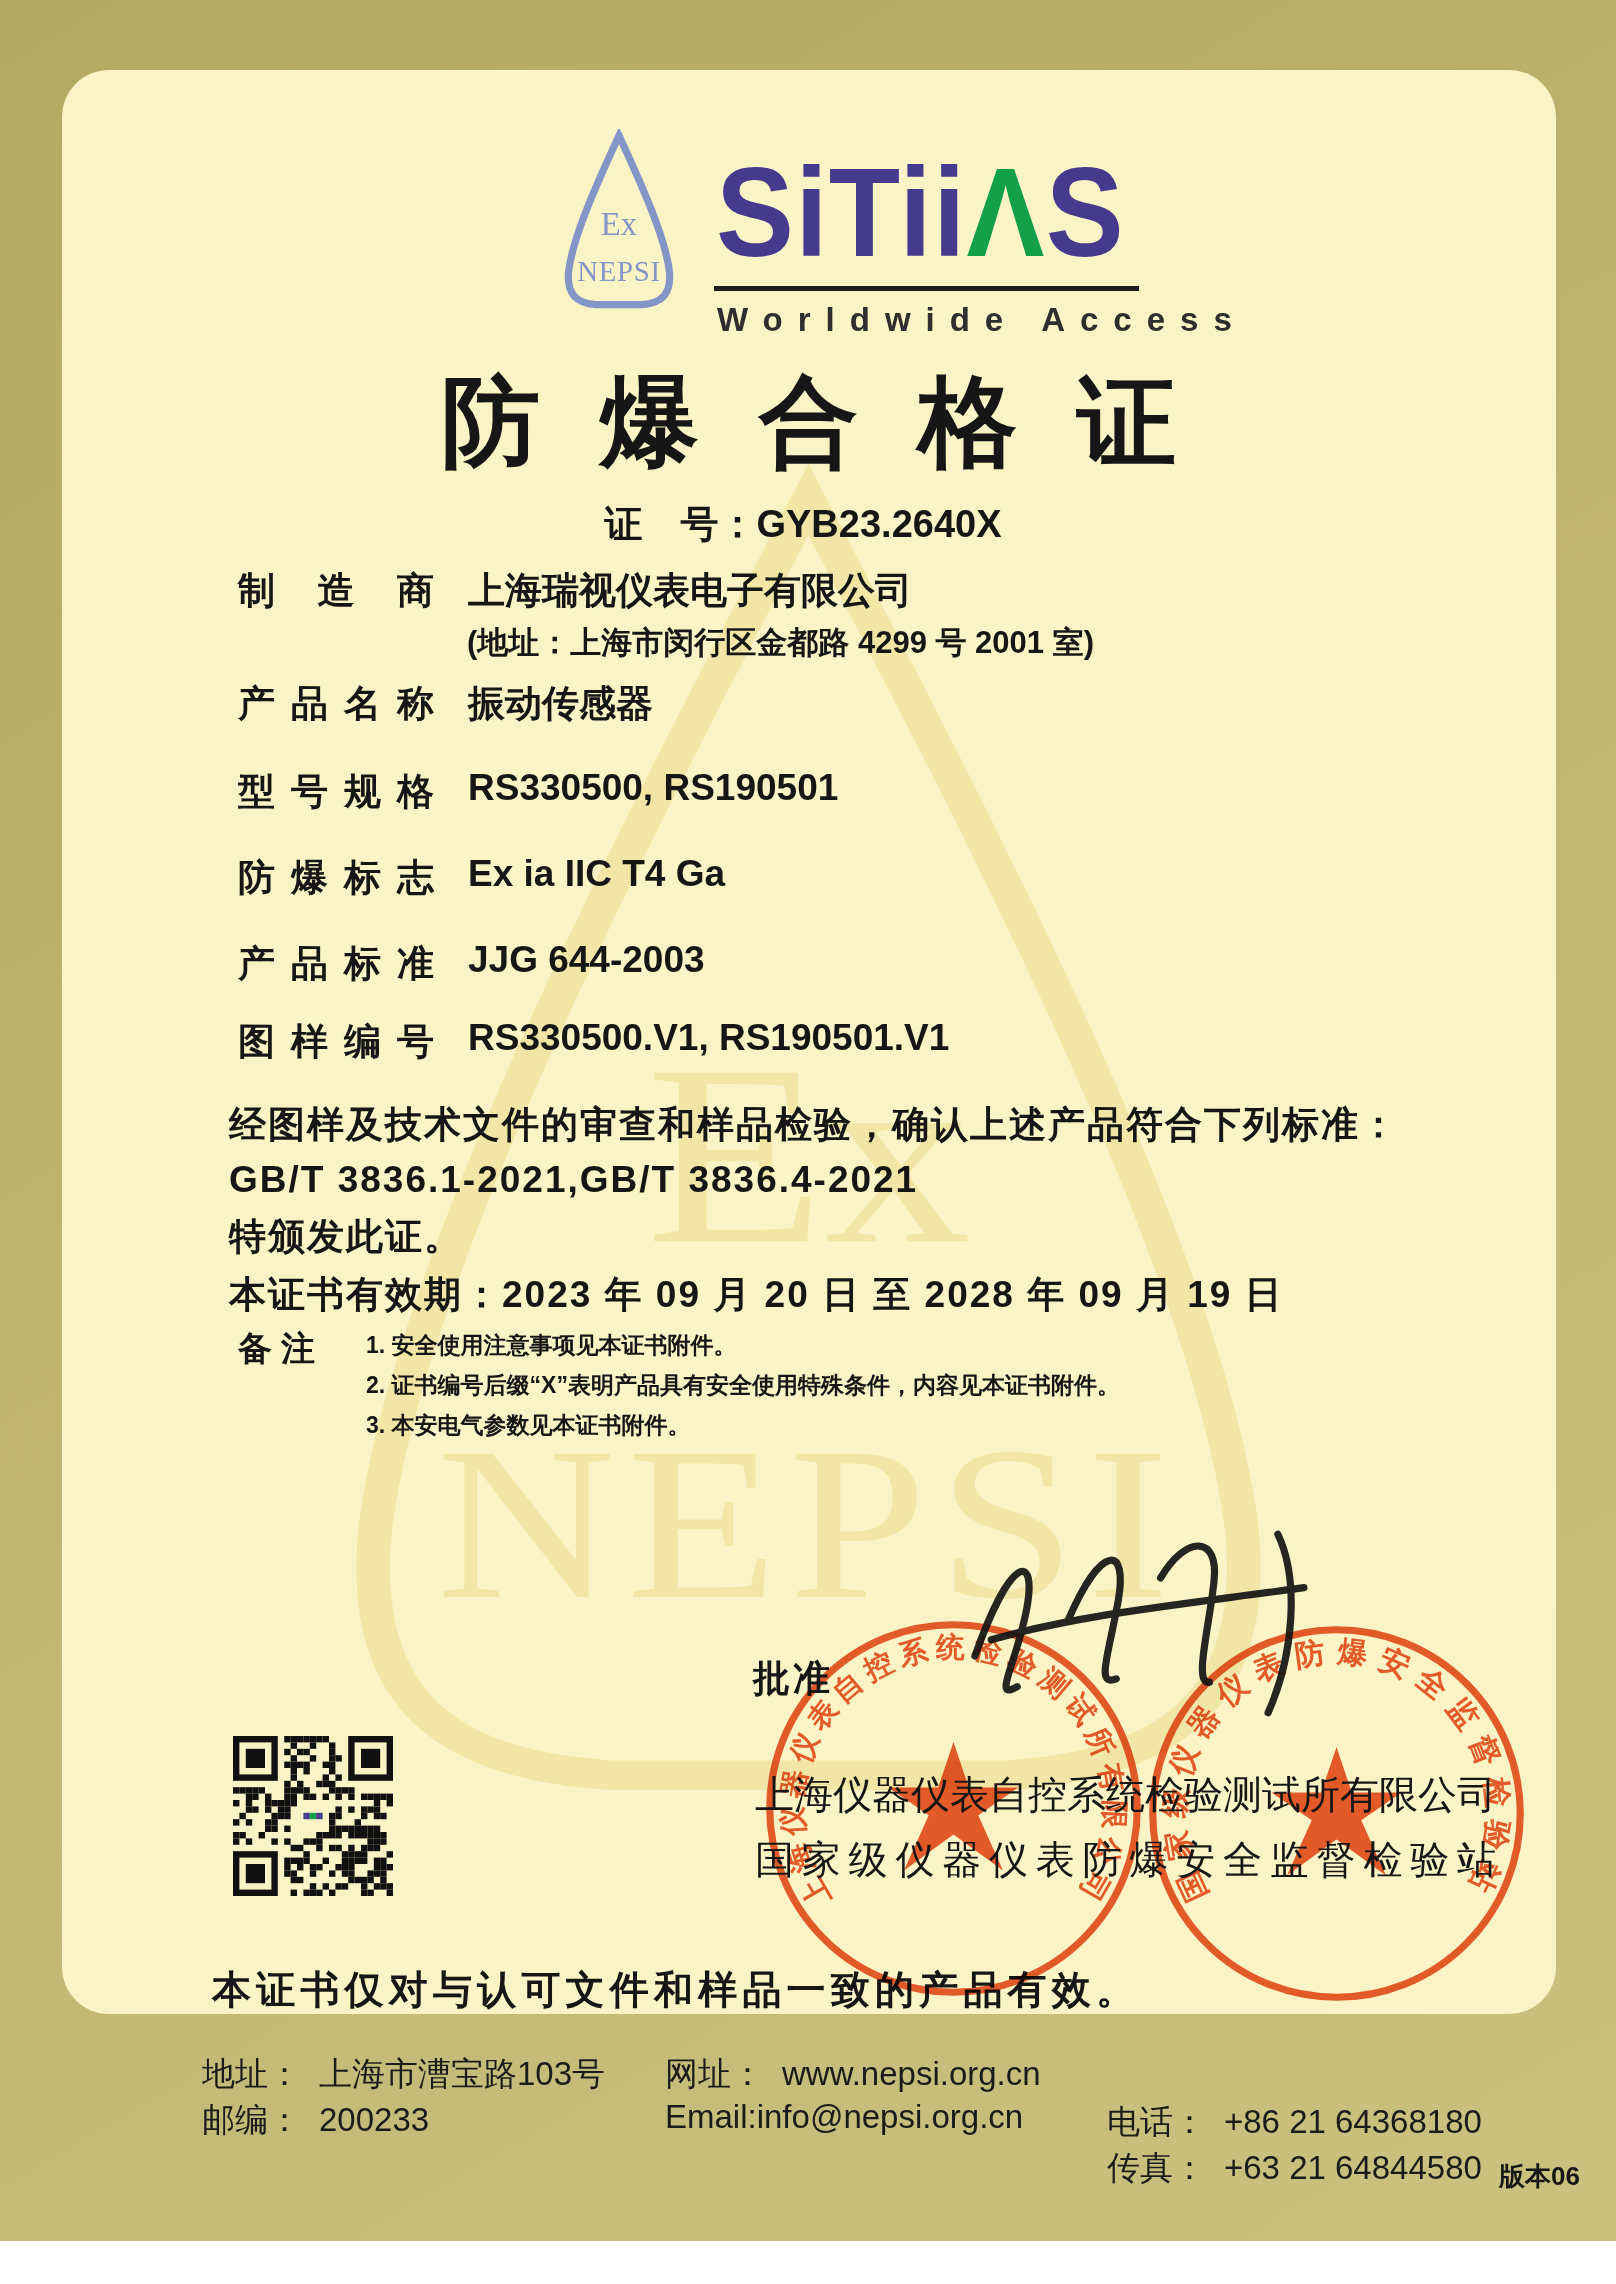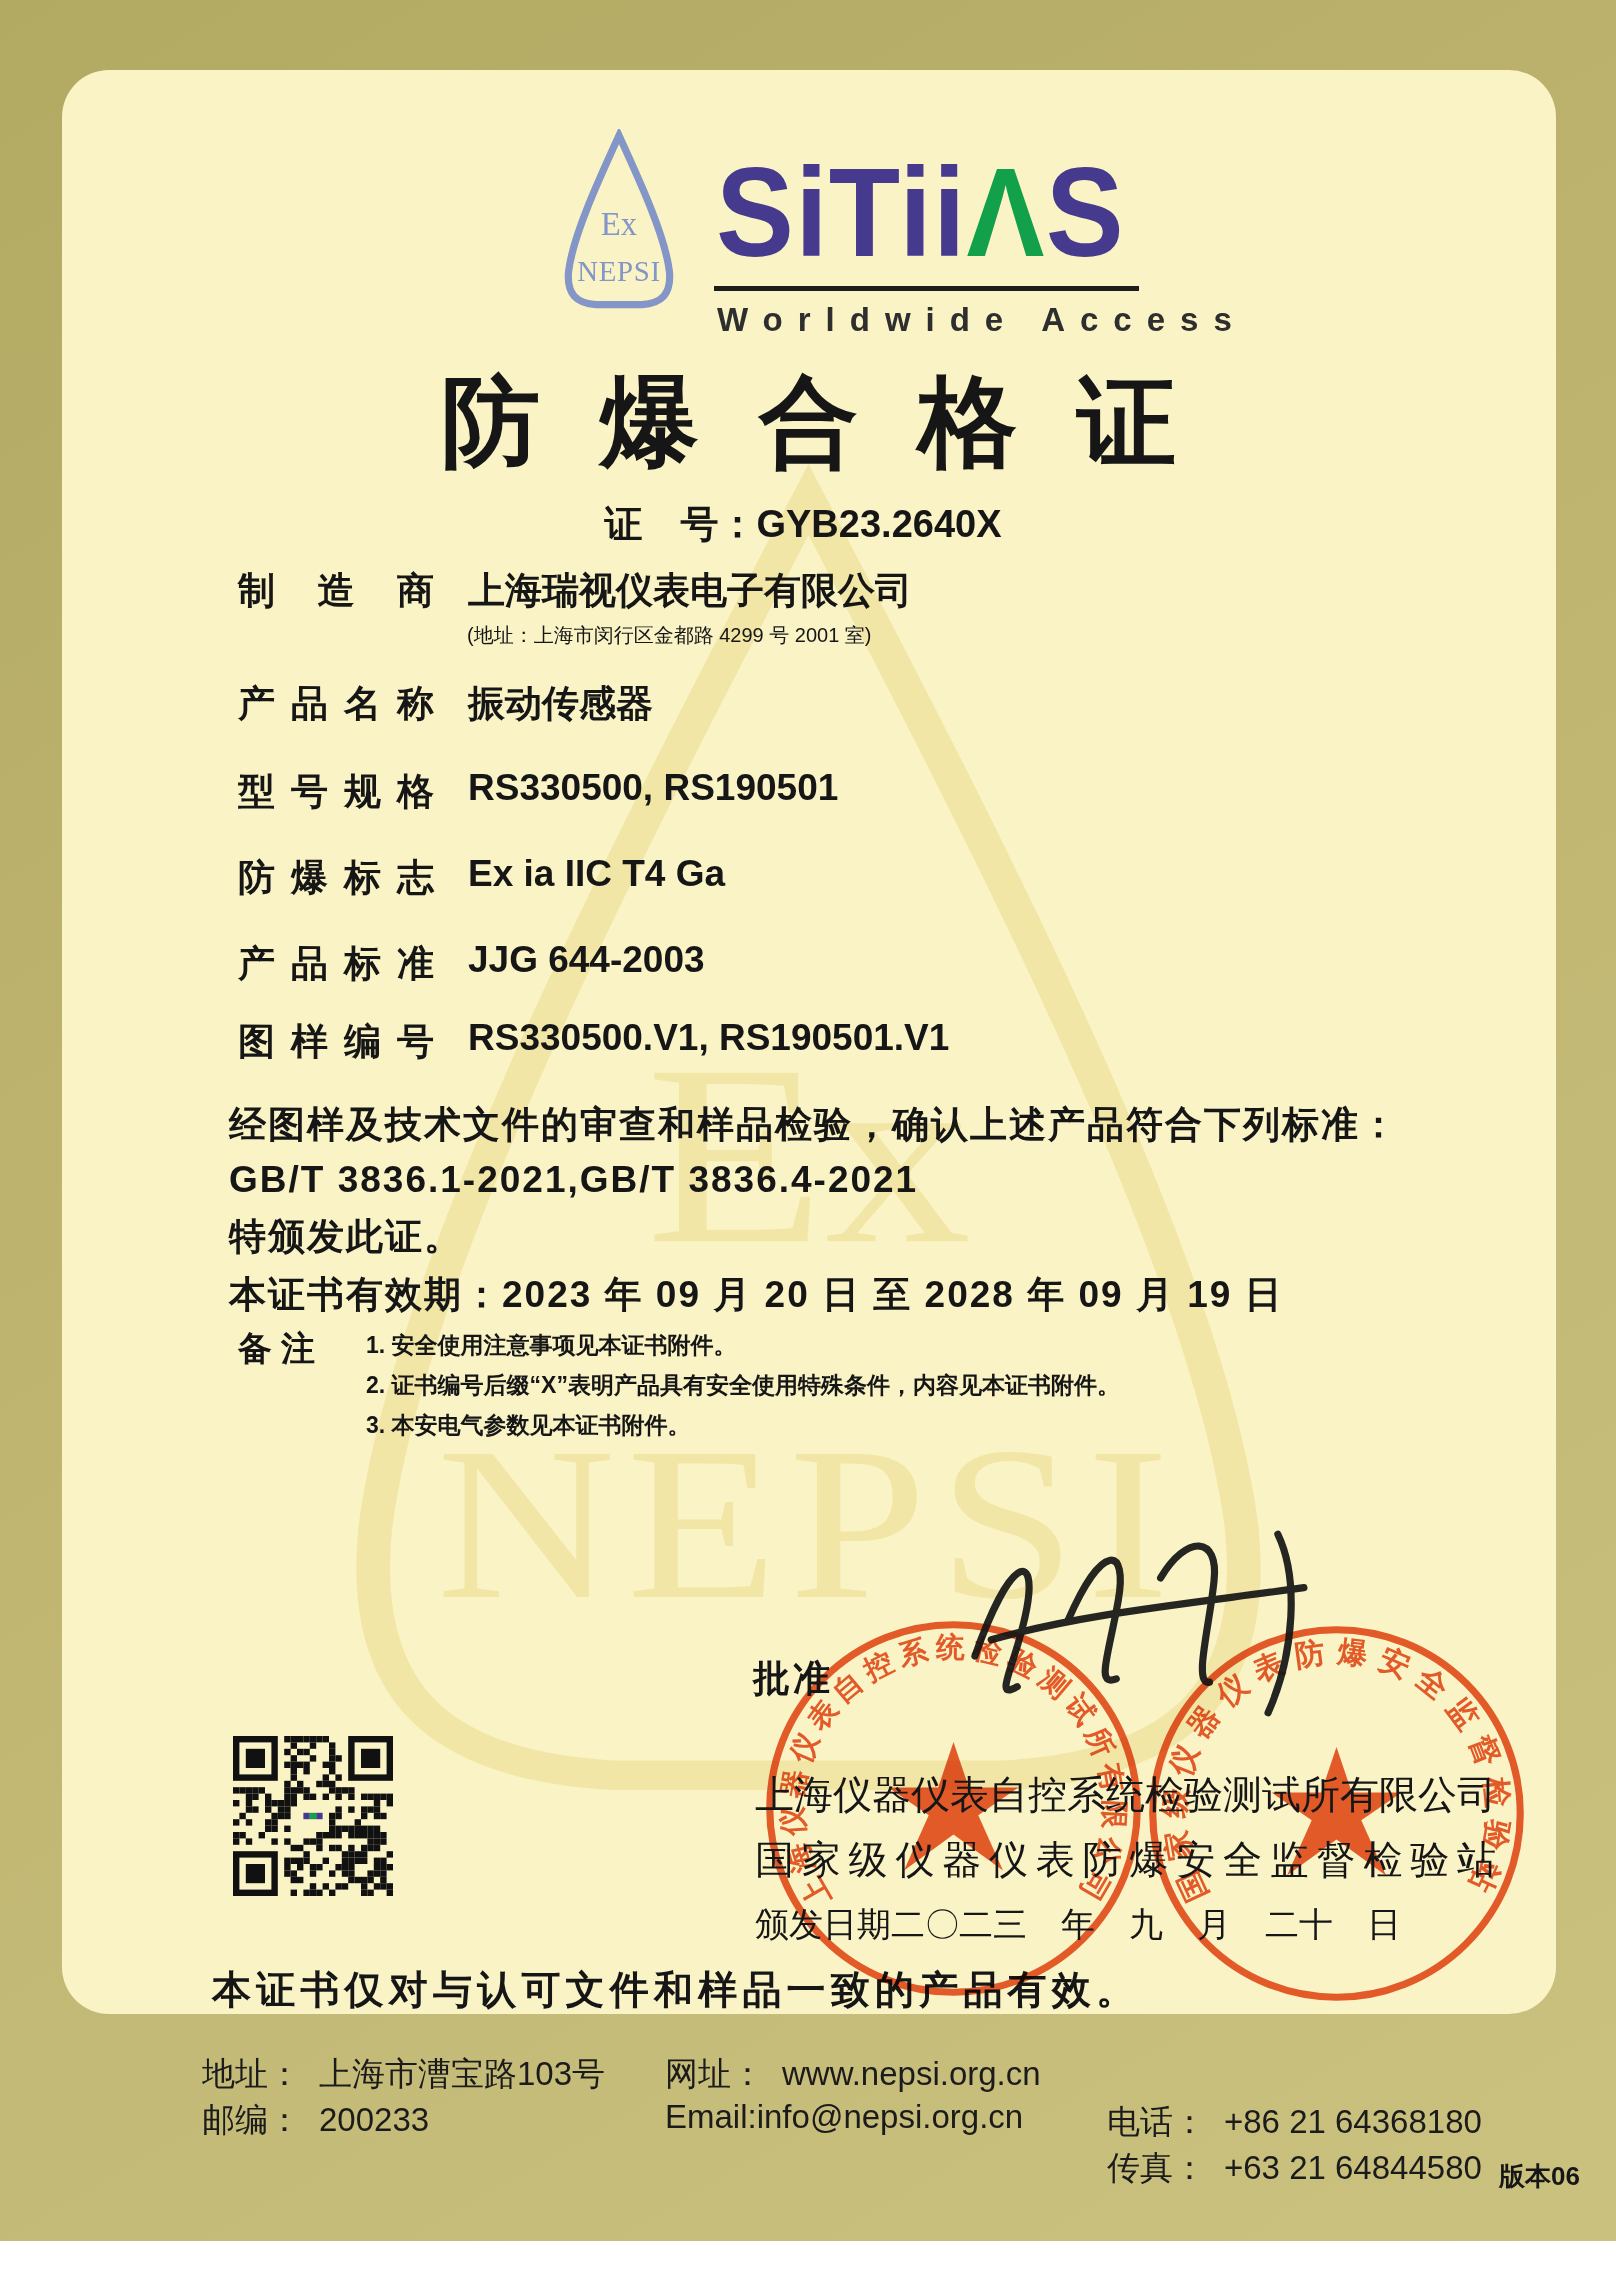--- a/index.html
+++ b/index.html
@@ -22,21 +22,21 @@
   .tagline{left:717px;top:301px;font-size:33px;font-weight:bold;letter-spacing:15px;color:#2e2e2e;white-space:nowrap;}
   
   .cert-title{left:0;top:357px;width:1617px;text-align:center;font-size:99px;font-weight:800;letter-spacing:60px;padding-left:60px;box-sizing:border-box;white-space:nowrap;}
   .cert-no{left:0;top:499px;width:1606px;text-align:center;font-size:38px;font-weight:bold;white-space:nowrap;}
   
   .field-row{position:absolute;left:238px;display:flex;align-items:flex-start;font-size:37px;font-weight:bold;white-space:nowrap;}
   .jlabel{display:inline-flex;justify-content:space-between;width:196px;}
   .jlabel-sm{display:inline-flex;justify-content:space-between;width:77px;}
   .fval{margin-left:34px;}
   .r1{top:566px;} .r2{top:679px;} .r3{top:767px;} .r4{top:853px;} .r5{top:939px;} .r6{top:1017px;}
-  .addr-note{left:467px;top:622px;font-size:20px;font-weight:normal;white-space:nowrap;}
+  .addr-note{left:467px;top:622px;font-size:31px;font-weight:bold;white-space:nowrap;}
   
   .stmt{position:absolute;left:229px;font-size:37px;font-weight:bold;letter-spacing:2px;white-space:nowrap;}
   .p1{top:1100px;} .p2{top:1159px;} .p3{top:1212px;} .p4{top:1270px;}
   
   .remark-label{left:238px;top:1326px;font-size:34px;font-weight:bold;}
   .remark-items{left:350px;top:1325px;font-size:23px;font-weight:bold;line-height:40px;white-space:nowrap;margin-left:16px;}
   
   .approve-label{left:753px;top:1654px;font-size:37px;font-weight:bold;z-index:6;}
   .org1{left:755px;top:1768px;font-size:39px;z-index:6;white-space:nowrap;}
   .org2{left:755px;top:1833px;font-size:39px;letter-spacing:7.8px;z-index:6;white-space:nowrap;}
@@ -151,21 +151,20 @@
     <div>2. 证书编号后缀“X”表明产品具有安全使用特殊条件，内容见本证书附件。</div>
     <div>3. 本安电气参数见本证书附件。</div>
   </div>
 
   <div class="abs approve-label jlabel-sm">
       <span>批</span>
       <span>准</span>
     </div>
   <div class="abs org1">上海仪器仪表自控系统检验测试所有限公司</div>
   <div class="abs org2">国家级仪器仪表防爆安全监督检验站</div>
-  <div class="abs issue-date">颁发日期二〇二三　年　九　月　二十　日</div>
 
   <svg class="stamp stamp-left" width="407" height="417" viewBox="0 0 624 640">
     <circle cx="312" cy="320" r="282" fill="none" stroke="#e64818" stroke-width="11"></circle>
     <polygon fill="#e64818" points="312,218 335.5,287.6 411.9,287.6 350,330.4 388,415 312,360 236,415 274,330.4 212.1,287.6 288.5,287.6"></polygon>
     <path id="sealArcL" d="M115.3 443 A232 232 0 1 1 508.7 443" fill="none"></path>
     <text font-size="44" font-weight="bold" fill="#e64818" letter-spacing="10">
       <textPath href="#sealArcL" startOffset="50%" text-anchor="middle">上海仪器仪表自控系统检验测试所有限公司</textPath>
     </text>
   </svg>
   <svg class="stamp stamp-right" width="407" height="417" viewBox="0 0 624 640">

